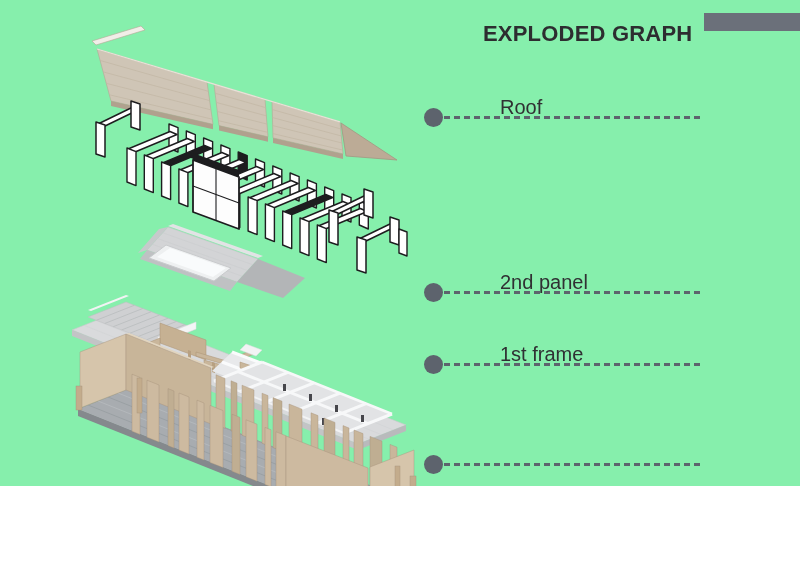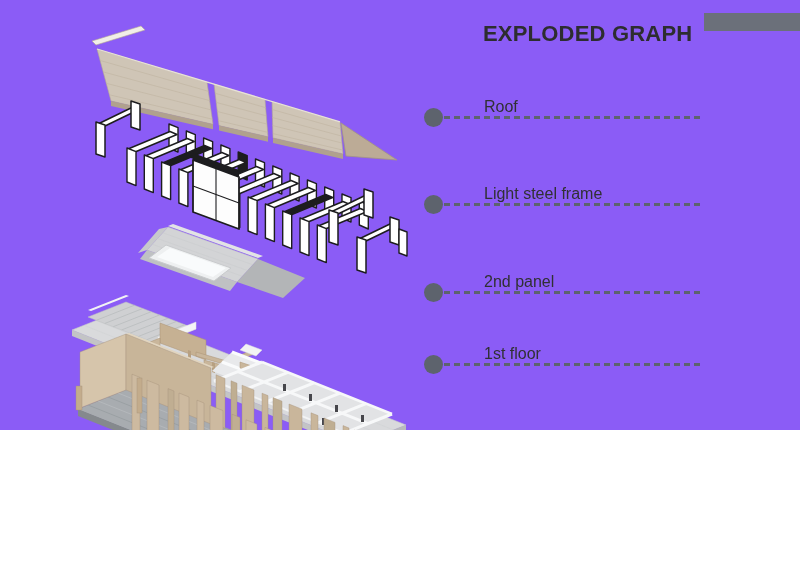--- a/index.html
+++ b/index.html
@@ -1,27 +1,27 @@
 <!DOCTYPE html>
 <html style="--accent: #5d636d; --title-bar: #6b707a; --text: #2d2d30;"><head>
 <meta charset="utf-8">
 <style>
   html,body{margin:0;padding:0;background:#fff;}
-  .page{position:relative;width:800px;height:430px;background:#8b5cf6;overflow:hidden;
+  .page{position:relative;width:800px;height:486px;background:#86efac;overflow:hidden;
         font-family:"Liberation Sans",sans-serif;}
   .title{position:absolute;left:483px;top:6px;font-size:22px;font-weight:700;
          color:var(--text,#2d2d30);letter-spacing:.2px;white-space:nowrap;}
   .title-bar{position:absolute;left:704px;top:13px;width:96px;height:18px;
              background:var(--title-bar,#6b707a);}
   .legend-row{position:absolute;left:424px;width:280px;height:20px;}
   .legend-row .bullet{position:absolute;left:0;top:0;width:19px;height:19px;border-radius:50%;
                       background:var(--accent,#5d636d);}
   .legend-row .dash{position:absolute;left:20px;top:8px;width:259px;height:3px;
                     background:repeating-linear-gradient(90deg,var(--accent,#5d636d) 0 6px,transparent 6px 10px);}
-  .legend-row .lbl{position:absolute;left:60px;top:-10px;font-size:16px;color:#303033;
+  .legend-row .lbl{position:absolute;left:76px;top:-10px;font-size:20px;color:#303033;
                    white-space:nowrap;line-height:18px;}
   .drawing{position:absolute;left:0;top:0;}
 </style>
 </head>
 <body>
 
 <div class="page">
 
   <svg id="iso" class="drawing" viewBox="0 0 440 566" width="440" height="566">
     <g id="g-roof">
@@ -210,33 +210,28 @@
   </svg>
 
   <h1 class="title">EXPLODED GRAPH</h1>
   <div class="title-bar"></div>
 
   <div class="legend-row" style="top:108px">
     <span class="bullet"></span>
     <span class="dash"></span>
     <span class="lbl">Roof</span>
   </div>
-  <div class="legend-row" style="top:195px">
-    <span class="bullet"></span>
-    <span class="dash"></span>
-    <span class="lbl">Light steel frame</span>
-  </div>
   <div class="legend-row" style="top:283px">
     <span class="bullet"></span>
     <span class="dash"></span>
     <span class="lbl">2nd panel</span>
   </div>
   <div class="legend-row" style="top:355px">
     <span class="bullet"></span>
     <span class="dash"></span>
-    <span class="lbl">1st floor</span>
+    <span class="lbl">1st frame</span>
   </div>
   <div class="legend-row" style="top:455px">
     <span class="bullet"></span>
     <span class="dash"></span>
   </div>
 
 </div>
 
 </body></html>

